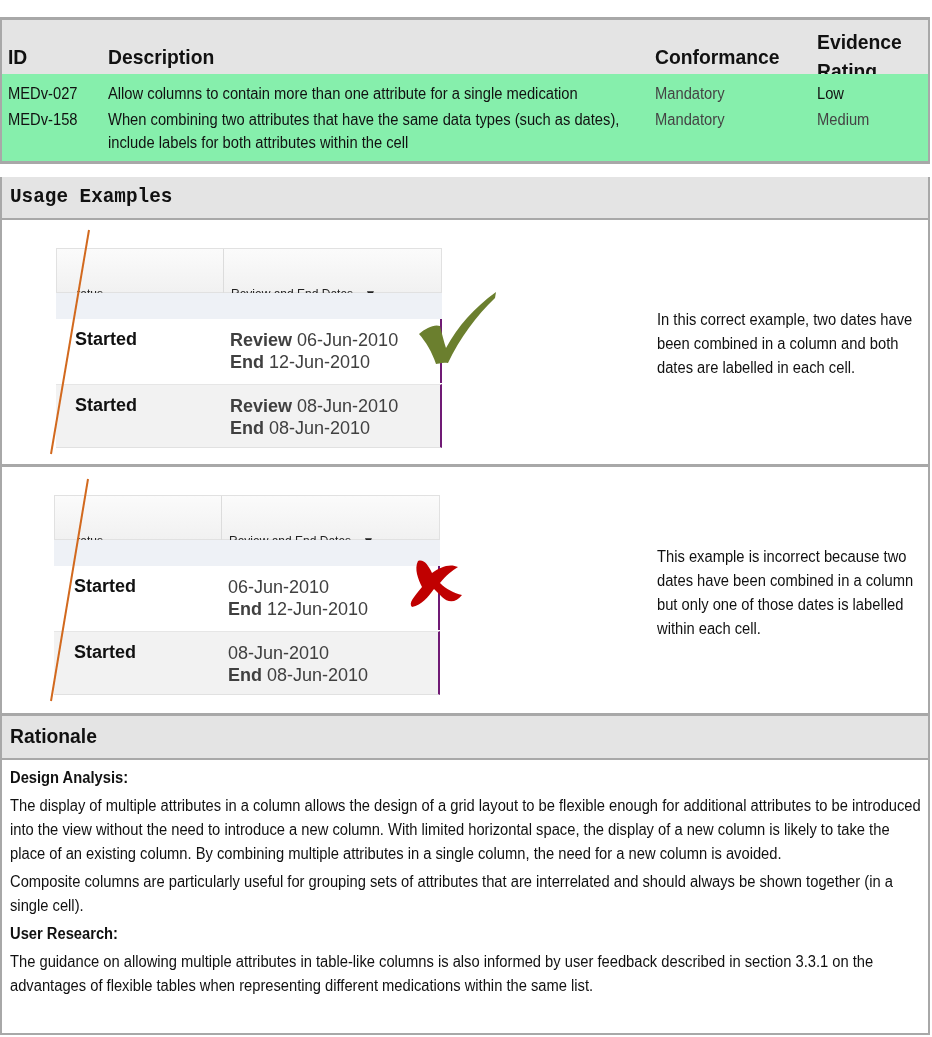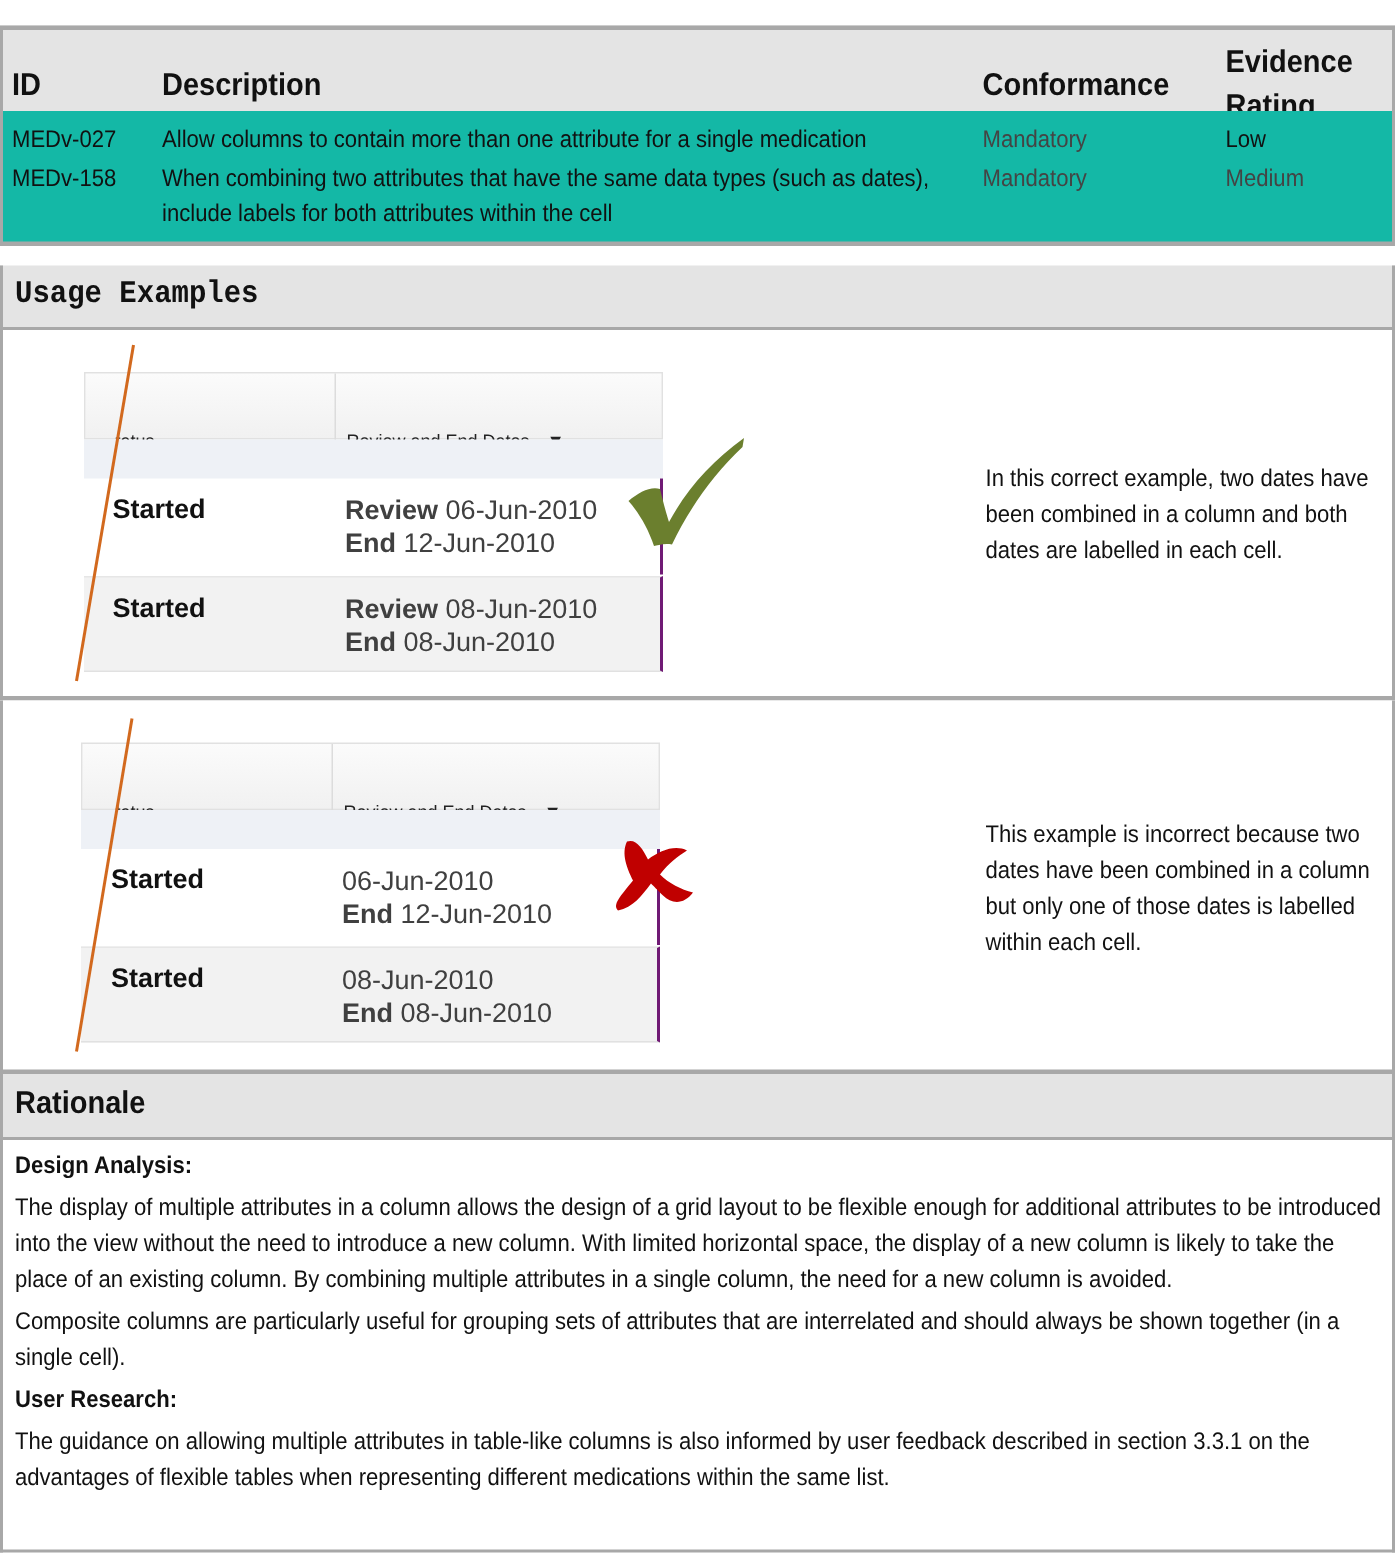--- a/index.html
+++ b/index.html
@@ -2,21 +2,21 @@
 <html><head>
 <meta charset="utf-8">
 <style>
   html, body { margin: 0; padding: 0; background: #ffffff; }
   body { width: 932px; height: 1037px; position: relative; overflow: hidden;
          font-family: "Liberation Sans", sans-serif; color: #111; }
   .hdr { position: absolute; left: 0; top: 17px; width: 930px; height: 74px; background: #e4e4e4;
          border-top: 3px solid #a8a8a8; border-bottom: 3px solid #a8a8a8; border-left: 2px solid #a8a8a8; border-right: 2px solid #a8a8a8; box-sizing: border-box; }
   .hcell { position: absolute; font-weight: bold; font-size: 21px; line-height: 29px; color: #111;
            transform: scaleX(0.92); transform-origin: left center; }
-  .row { position: absolute; left: 0; width: 930px; box-sizing: border-box; background: #14b8a6;
+  .row { position: absolute; left: 0; width: 930px; box-sizing: border-box; background: #86efac;
          border-left: 2px solid #a8a8a8; border-right: 2px solid #a8a8a8; border-bottom: 3px solid #a8a8a8; }
   .cell { position: absolute; font-size: 16px; line-height: 23px; color: #111;
           transform: scaleX(0.92); transform-origin: left top; white-space: nowrap; }
   .cell.grey { color: #444; }
   .section { position: absolute; left: 0; width: 930px; box-sizing: border-box; background: #e4e4e4;
              border-left: 2px solid #a8a8a8; border-right: 2px solid #a8a8a8; border-bottom: 2px solid #a8a8a8; }
   .section-title { position: absolute; left: 8px; font-weight: bold; font-size: 21px; line-height: 28px;
                    transform: scaleX(0.92); transform-origin: left center; }
   .example { position: absolute; left: 0; width: 930px; box-sizing: border-box; background: #fff;
              border-left: 2px solid #a8a8a8; border-right: 2px solid #a8a8a8; border-bottom: 3px solid #a8a8a8; }

